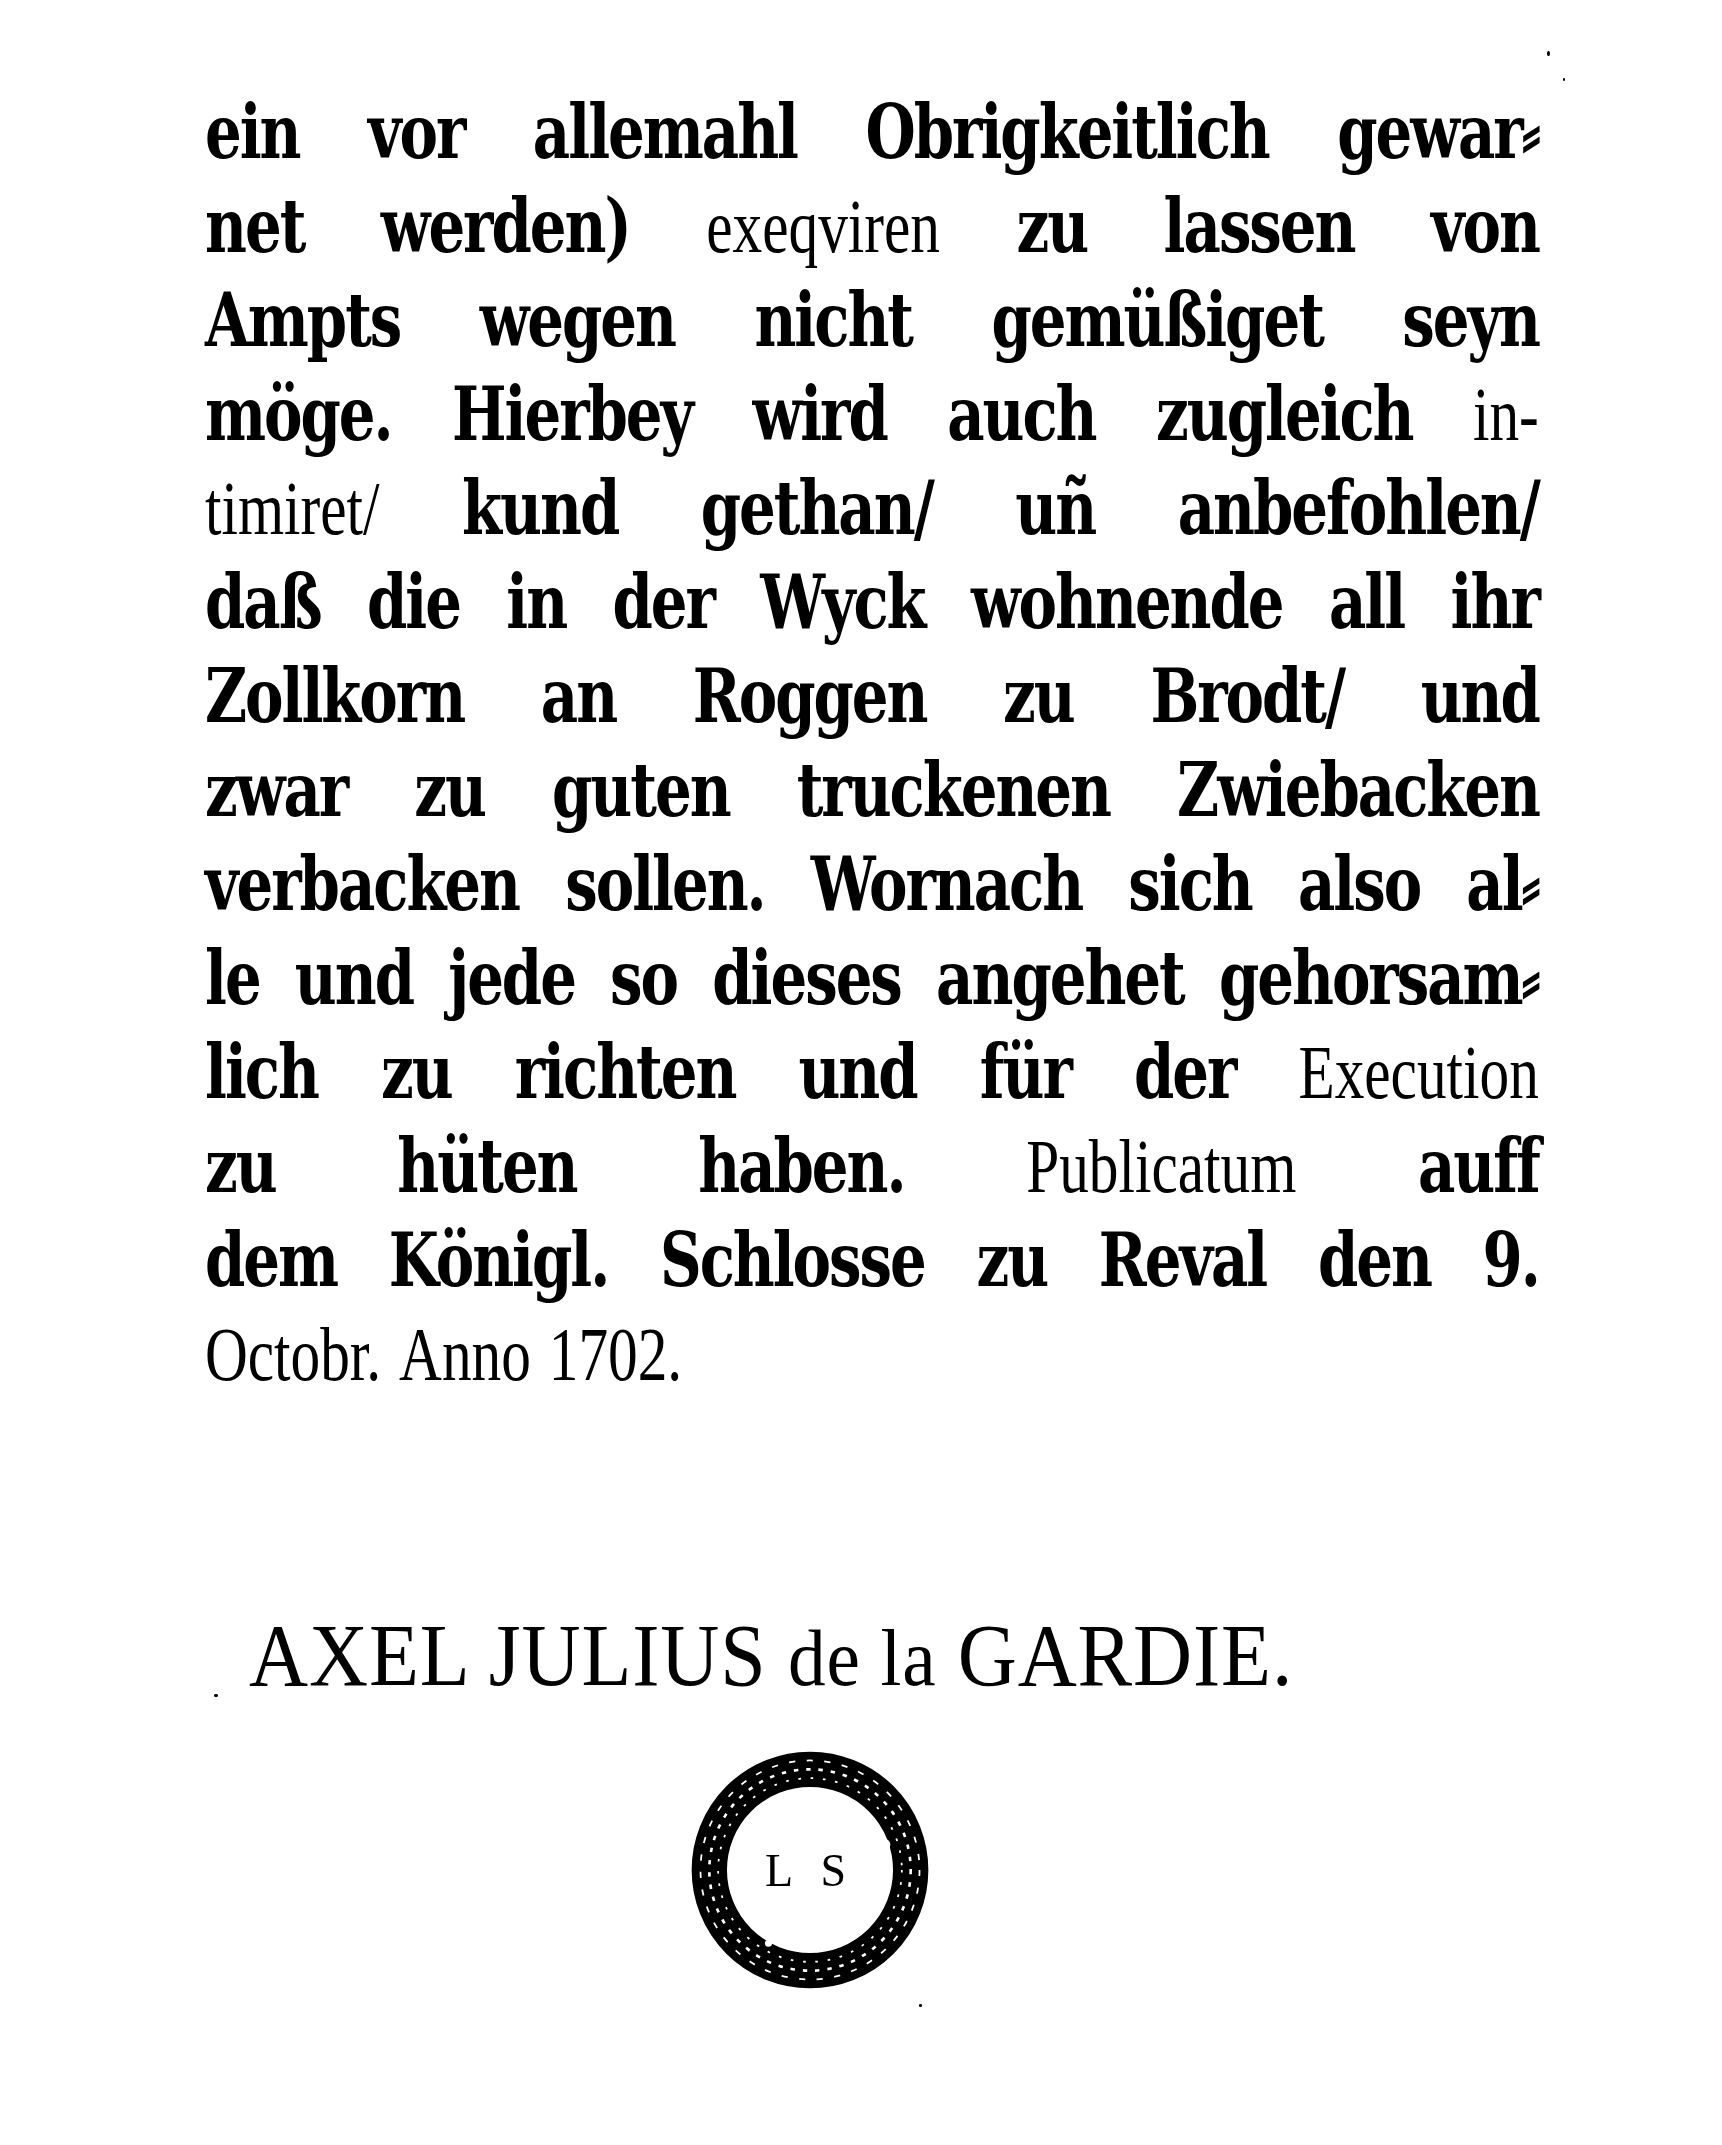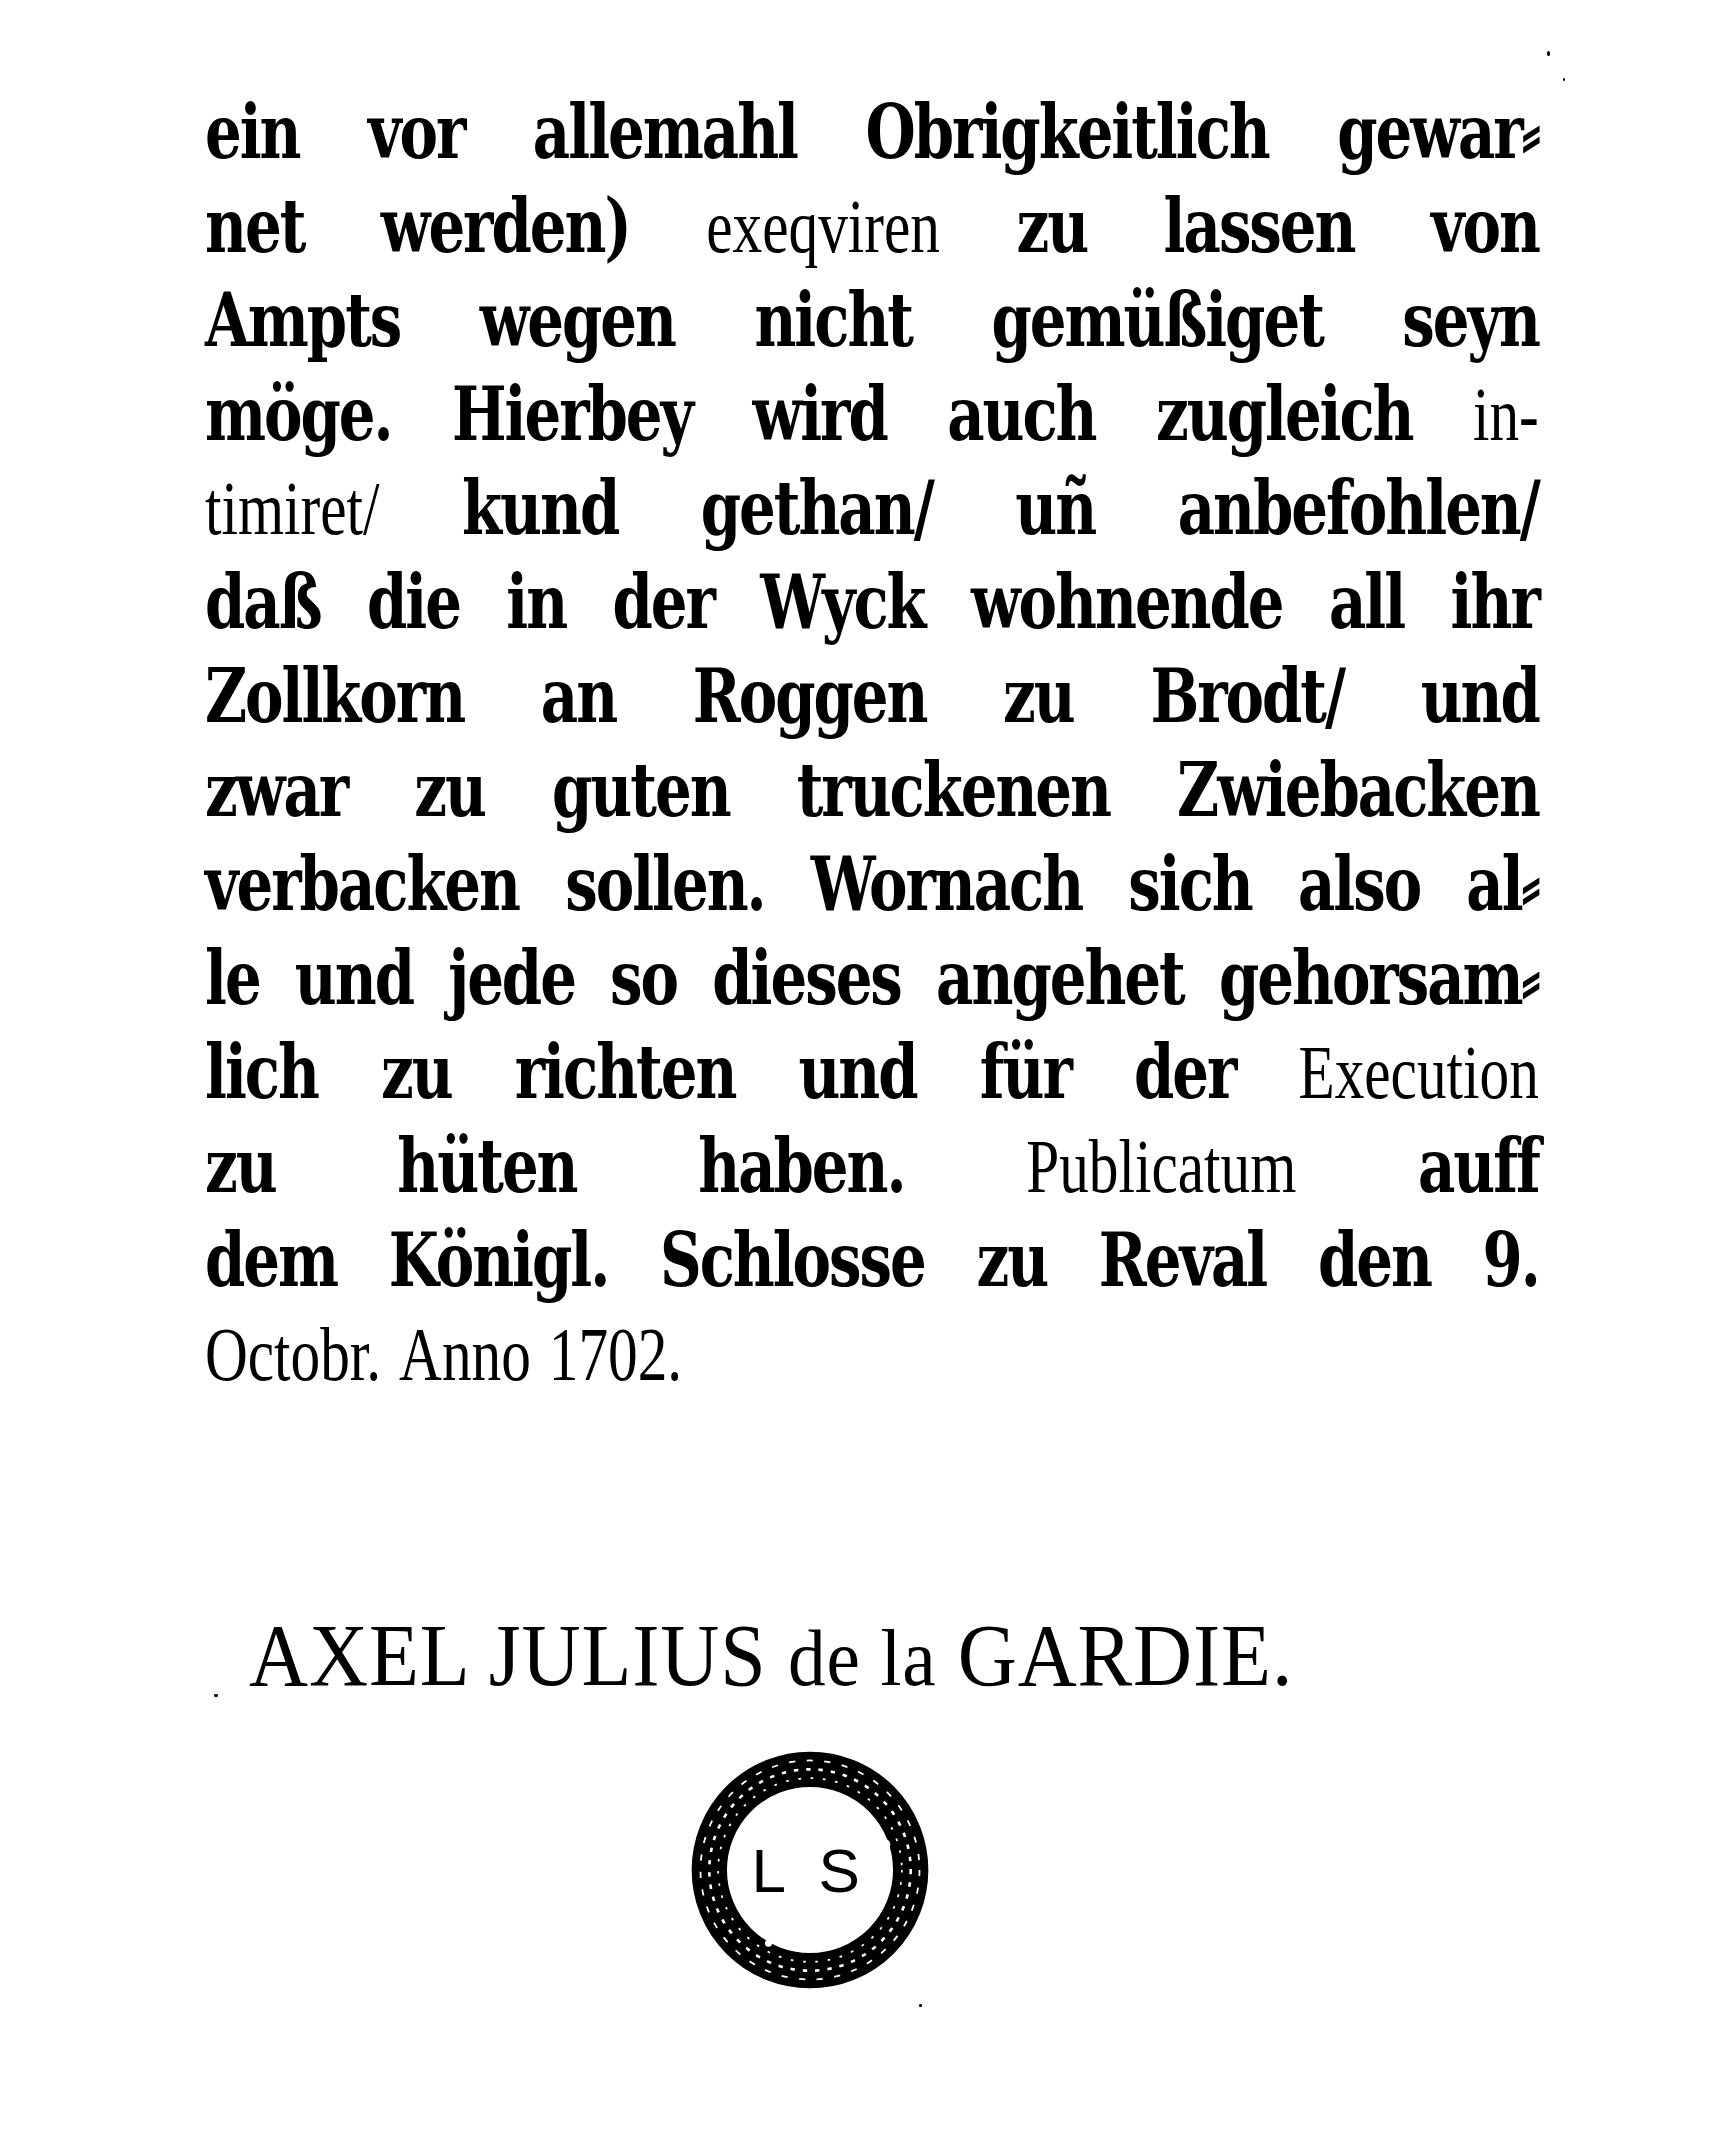--- a/index.html
+++ b/index.html
@@ -29,21 +29,21 @@
     font-family:"Liberation Serif", serif; font-size:88px; line-height:97px;
     letter-spacing:0.9px; white-space:nowrap; transform:scaleX(0.93); transform-origin:left center;
   }
   .signature .sm { font-size:81px; }
   .speck { position:absolute; background:#000; border-radius:50%; }
   .seal { position:absolute; left:689px; top:1749px; width:242px; height:242px; }
   .seal svg { position:absolute; left:0; top:0; }
   .seal-label {
     position:absolute; left:0; top:0; width:242px; height:242px;
     display:flex; align-items:center; justify-content:center;
-    font-family:Liberation Sans, sans-serif; font-size:62px; letter-spacing:8.8px;
+    font-family:Liberation Serif, serif; font-size:46px; letter-spacing:8.8px;
     padding-top:0px; box-sizing:border-box;
   }
 </style>
 </head>
 <body>
 
 <div class="page">
 
   <div class="text-block">
     <div class="line">

